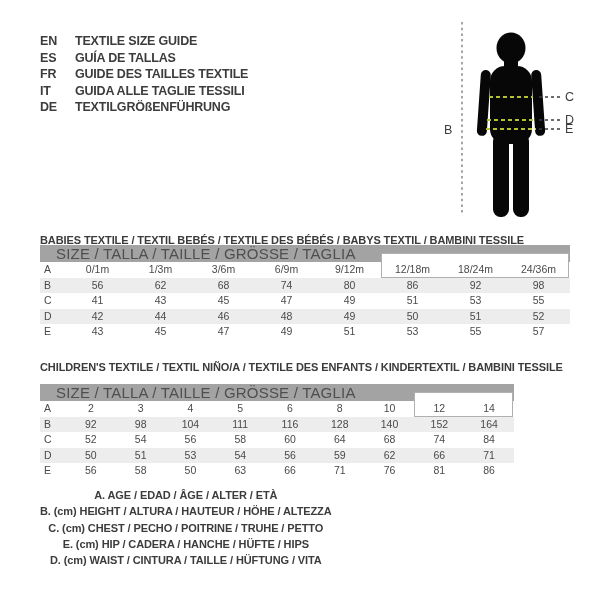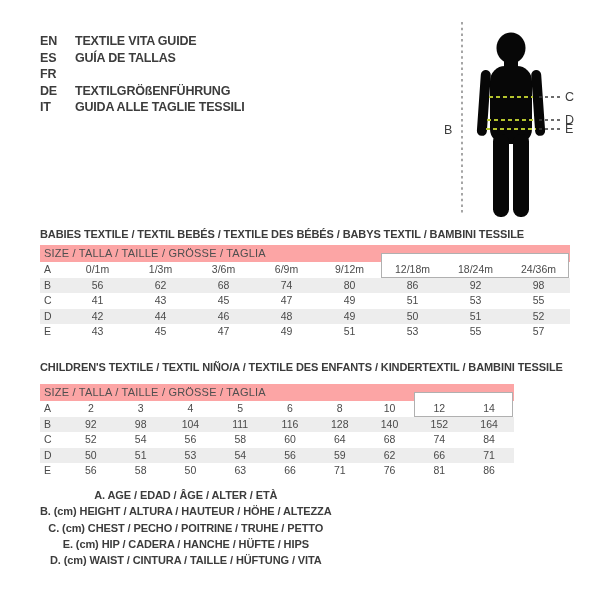--- a/index.html
+++ b/index.html
@@ -13,27 +13,27 @@
   .lang-row { display:flex; height:16.5px; align-items:center;
     font-size:12.5px; font-weight:bold; color:#3c3c3c; letter-spacing:-0.2px; }
   .lang-code { width:35px; }
   
   .figure-wrap { position:absolute; left:435px; top:12px; width:150px; height:215px; }
   .figure-wrap svg { display:block; }
   .fig-label { font-size:12.5px; fill:#3d3d3d; font-family:"Liberation Sans", sans-serif; }
   
   .section-title { position:absolute; left:40px; font-size:11px; font-weight:bold;
     color:#3b3b3b; letter-spacing:-0.1px; white-space:nowrap; }
-  .babies-title { top:228px; }
+  .babies-title { top:234px; }
   .children-title { top:361px; }
   .size-table { position:absolute; left:40px; }
   .babies-table { top:245px; width:530px; }
   .children-table { top:384px; width:474px; }
   .size-bar { position:relative; z-index:0; height:17px; line-height:17px;
-    background:#fca5a5; color:#4f4f4f; font-size:11px; padding-left:4px;
+    background:#a3a3a3; color:#4f4f4f; font-size:15px; padding-left:16px;
     letter-spacing:0.2px; }
   .hl-box { position:absolute; background:#ffffff; border:1px solid #b0b0b0; z-index:1; }
   .babies-table .hl-box { left:341px; top:8px; width:188px; height:24.5px; }
   .children-table .hl-box { left:374px; top:8px; width:99px; height:24.5px; }
   .trows { position:relative; z-index:2; }
   .trow { display:grid; height:15.5px; line-height:15.5px; font-size:10.5px;
     color:#4a4a4a; }
   .babies-table .trow { grid-template-columns:26px repeat(8,1fr); }
   .children-table .trow { grid-template-columns:26px repeat(9,1fr); }
   .trow.stripe { background:#ededed; }
@@ -45,36 +45,37 @@
     color:#3c3c3c; letter-spacing:-0.1px; white-space:nowrap;text-align:center; }
 </style>
 </head>
 <body>
 
 <div class="page">
 
   <div class="lang-list">
       <div class="lang-row">
         <span class="lang-code">EN</span>
-        <span>TEXTILE VITA GUIDE</span>
+        <span>TEXTILE SIZE GUIDE</span>
       </div>
       <div class="lang-row">
         <span class="lang-code">ES</span>
         <span>GUÍA DE TALLAS</span>
       </div>
       <div class="lang-row">
         <span class="lang-code">FR</span>
+        <span>GUIDE DES TAILLES TEXTILE</span>
+      </div>
+      <div class="lang-row">
+        <span class="lang-code">IT</span>
+        <span>GUIDA ALLE TAGLIE TESSILI</span>
       </div>
       <div class="lang-row">
         <span class="lang-code">DE</span>
         <span>TEXTILGRÖßENFÜHRUNG</span>
-      </div>
-      <div class="lang-row">
-        <span class="lang-code">IT</span>
-        <span>GUIDA ALLE TAGLIE TESSILI</span>
       </div>
     </div>
 
   <div class="figure-wrap">
     <svg width="150" height="215" viewBox="0 0 150 215">
 
       <line x1="27" y1="10" x2="27" y2="201" stroke="#909090" stroke-width="1.6" stroke-dasharray="2.5,3.2"></line>
 
       <g fill="#070707">
         <ellipse cx="76" cy="36" rx="14.5" ry="15.5"></ellipse>

